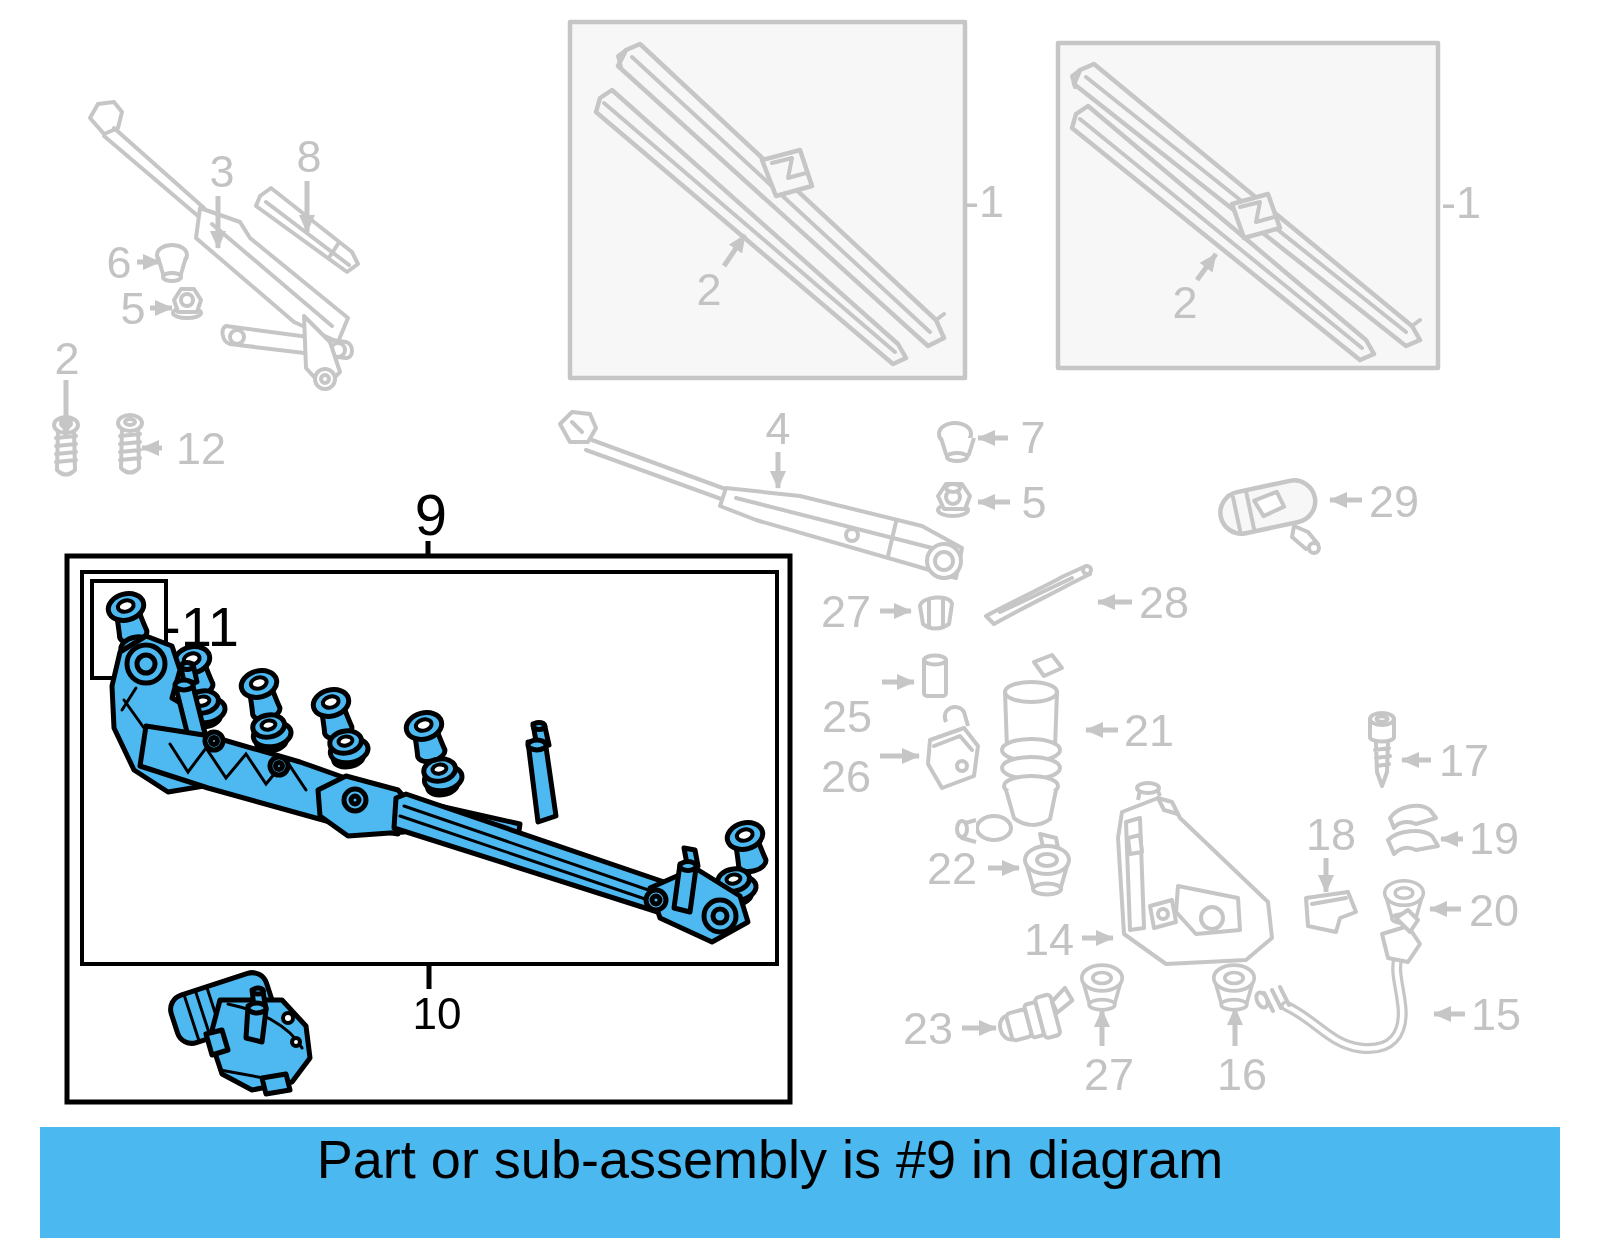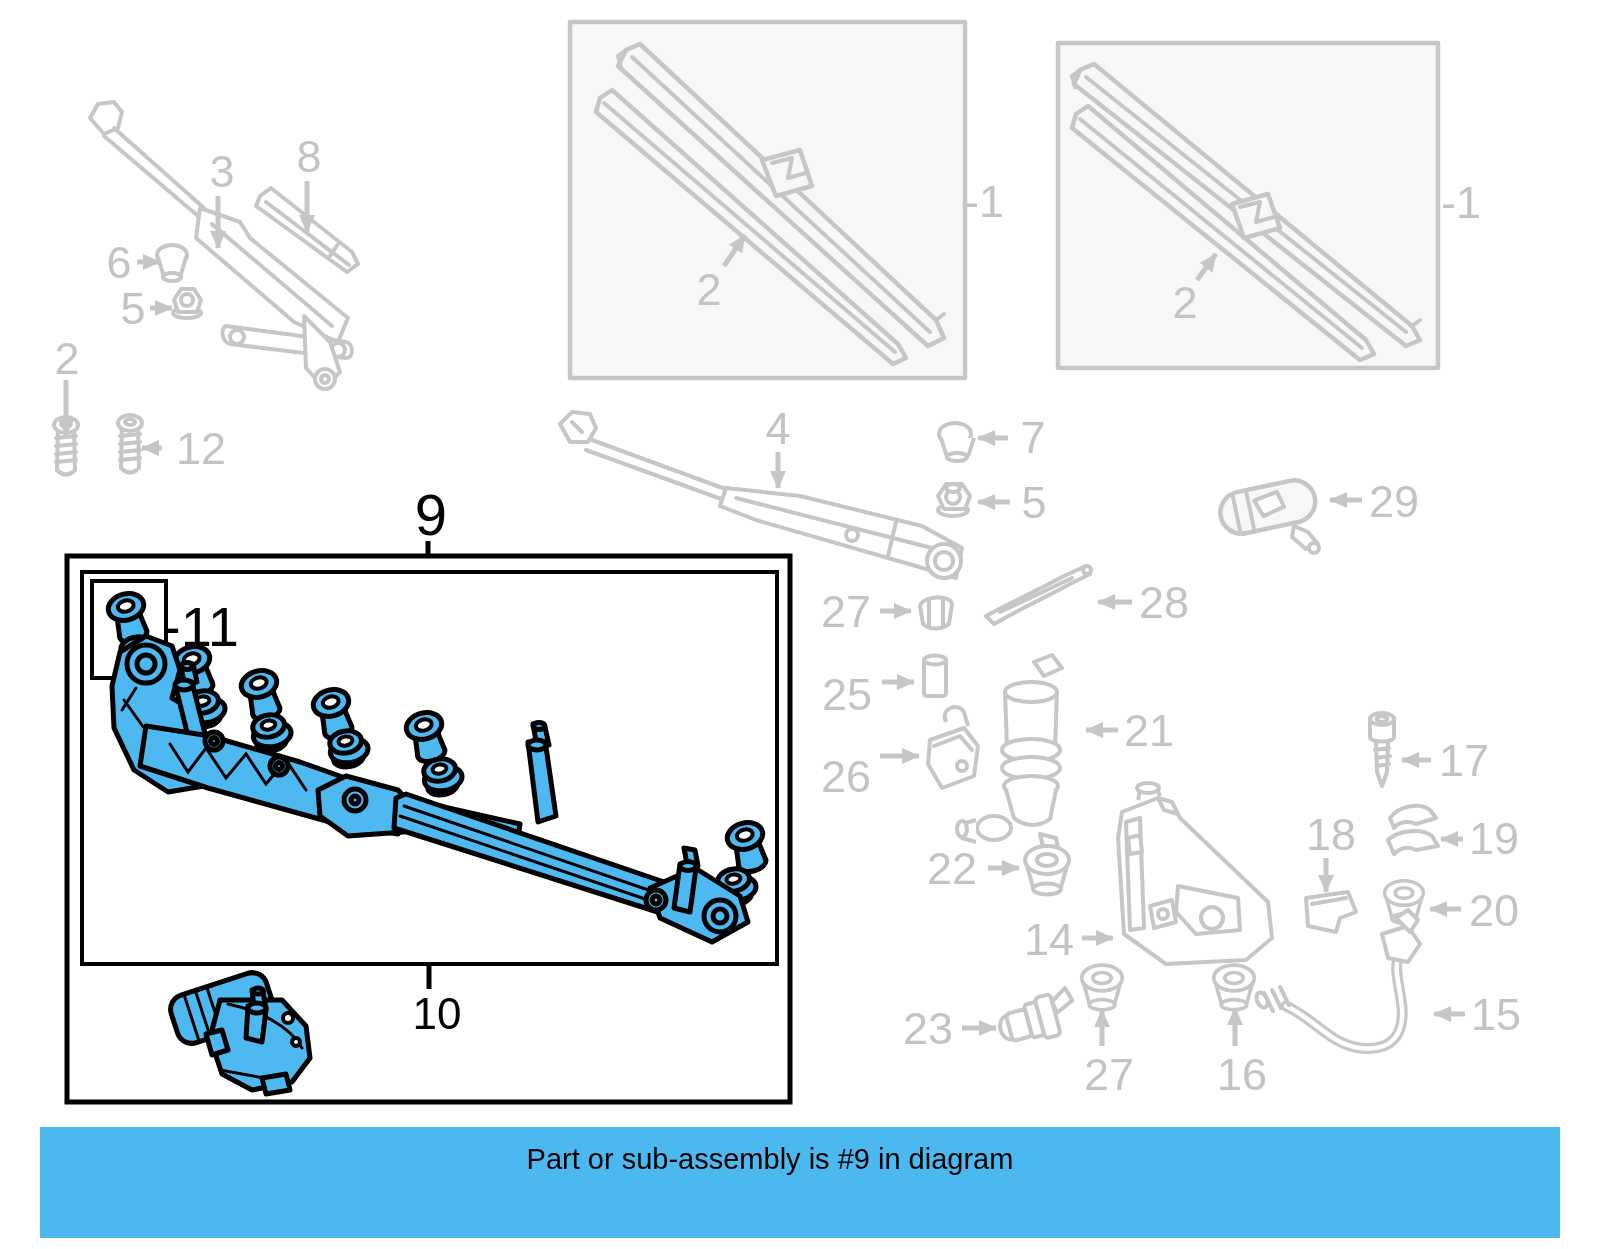--- a/index.html
+++ b/index.html
@@ -20,21 +20,21 @@
   .lbl{position:absolute;transform:translate(-50%,-50%);white-space:nowrap;
        font-family:"Liberation Sans",sans-serif;line-height:1;}
   .lbl.la{transform:translate(0,-50%);} 
   .g{color:var(--c-label,#c3c3c3);font-size:45px;}
   .k{color:var(--c-ink,#000);}
   .s58{font-size:58px}.s64{font-size:44px}.s56{font-size:56px}
   
   .banner{position:absolute;left:40px;top:1127px;width:1520px;height:111px;
           background:var(--c-banner,#4cb8f0);color:var(--c-ink,#000);
           text-align:center;padding-right:60px;box-sizing:border-box;}
-  .banner .bl{font-size:29px;line-height:50px;}
+  .banner .bl{font-size:54px;line-height:50px;}
   .banner .bl:first-child{margin-top:7px;}
 </style>
 </head>
 <body>
 
 <div class="stage">
 
 <svg width="1600" height="1249" viewBox="0 0 1600 1249">
   <defs>
     <marker id="ah" markerUnits="userSpaceOnUse" markerWidth="20" markerHeight="18" refX="17" refY="8" orient="auto">
@@ -362,21 +362,21 @@
   <div class="lbl g" style="left:709px;top:289px">2</div>
   <div class="lbl g la" style="left:964px;top:201px">-1</div>
   <div class="lbl g" style="left:1185px;top:302px">2</div>
   <div class="lbl g la" style="left:1441px;top:202px">-1</div>
   <div class="lbl g" style="left:778px;top:428px">4</div>
   <div class="lbl g" style="left:1033px;top:437px">7</div>
   <div class="lbl g" style="left:1034px;top:502px">5</div>
   <div class="lbl g" style="left:1394px;top:501px">29</div>
   <div class="lbl g" style="left:1164px;top:602px">28</div>
   <div class="lbl g" style="left:846px;top:611px">27</div>
-  <div class="lbl g" style="left:847px;top:694px">25</div>
+  <div class="lbl g" style="left:847px;top:716px">25</div>
   <div class="lbl g" style="left:846px;top:776px">26</div>
   <div class="lbl g" style="left:1149px;top:730px">21</div>
   <div class="lbl g" style="left:952px;top:868px">22</div>
   <div class="lbl g" style="left:1049px;top:939px">14</div>
   <div class="lbl g" style="left:928px;top:1028px">23</div>
   <div class="lbl g" style="left:1109px;top:1074px">27</div>
   <div class="lbl g" style="left:1242px;top:1074px">16</div>
   <div class="lbl g" style="left:1464px;top:760px">17</div>
   <div class="lbl g" style="left:1331px;top:834px">18</div>
   <div class="lbl g" style="left:1494px;top:838px">19</div>

